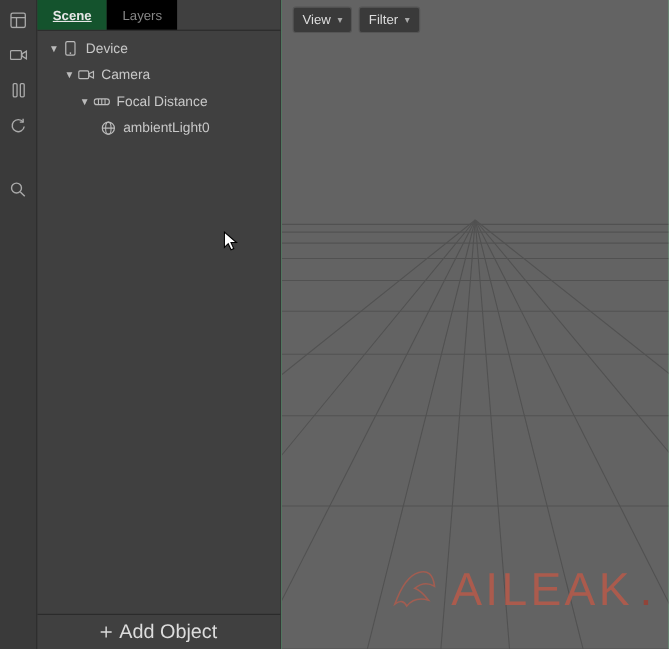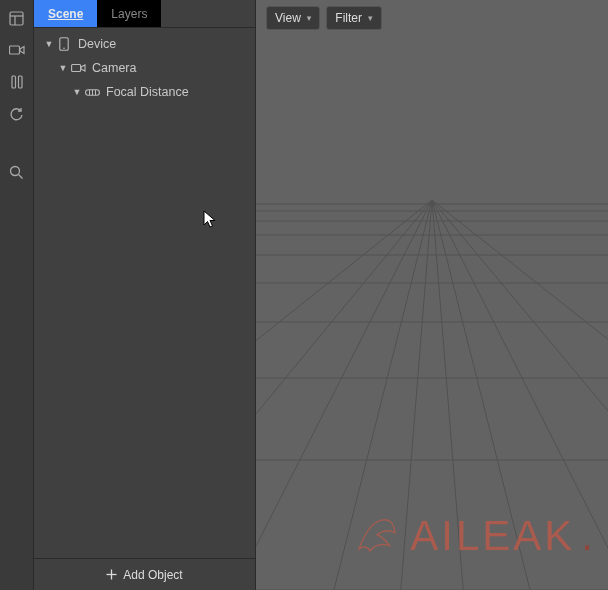--- a/index.html
+++ b/index.html
@@ -29,21 +29,21 @@
     flex-direction: column;
   }
   .tabs { display: flex; height: 28px; border-bottom: 1px solid #2a2a2a; }
   .tab {
     padding: 0 14px;
     font-size: 12px;
     line-height: 28px;
     color: #888;
     cursor: pointer;
   }
-  .tab.active { color: #e8e8e8; font-weight: 600; background:#3b82f6;text-decoration:underline; }
+  .tab.active { color: #e8e8e8; font-weight: 600; background:#14532d;text-decoration:underline; }
   .tab.inactive { background:#000000; }
 
   .tree { flex: 1; overflow: auto; padding: 4px 0; font-size: 12.5px; }
   .tree-row {
     display: flex;
     align-items: center;
     height: 24px;
     padding-right: 6px;
     cursor: pointer;
     white-space: nowrap;
@@ -55,21 +55,21 @@
   .indent-3 { padding-left: 38px; }
   .indent-4 { padding-left: 56px; }
 
   .footer {
     height: 32px;
     border-top: 1px solid #2a2a2a;
     display: flex;
     align-items: center;
     justify-content: center;
     gap: 6px;
-    font-size: 12px;
+    font-size: 18px;
     color: #ddd;
     cursor: pointer;
   }
 
   
   .viewport { flex: 1; position: relative; background: #86efac; overflow:hidden; }
   .view-toolbar { position: absolute; top: 6px; left: 10px; display:flex; gap:6px; z-index:3;}
   .dropdown-btn {
     background: #3a3a3a;
     border: 1px solid #555;
@@ -186,20 +186,30 @@
           <svg width="15" height="9" viewBox="0 0 15 9">
               <rect x="0.6" y="1.8" width="13.8" height="5.4" rx="2.5" fill="none" stroke="#bbb" stroke-width="1.1"></rect>
               <line x1="4.5" y1="2" x2="4.5" y2="7" stroke="#bbb" stroke-width="1"></line>
               <line x1="7.5" y1="2" x2="7.5" y2="7" stroke="#bbb" stroke-width="1"></line>
               <line x1="10.5" y1="2" x2="10.5" y2="7" stroke="#bbb" stroke-width="1"></line>
             </svg>
         </span>
         <span>Focal Distance</span>
       </div>
 
+      <div class="tree-row indent-4">
+        <span class="node-icon">
+          <svg width="13" height="13" viewBox="0 0 13 13">
+              <circle cx="6.5" cy="6.5" r="5.5" fill="none" stroke="#bbb" stroke-width="1.1"></circle>
+              <ellipse cx="6.5" cy="6.5" rx="2.5" ry="5.5" fill="none" stroke="#bbb" stroke-width="1"></ellipse>
+              <line x1="1" y1="6.5" x2="12" y2="6.5" stroke="#bbb" stroke-width="1"></line>
+            </svg>
+        </span>
+        <span>ambientLight0</span>
+      </div>
 
 
 
     </div>
 
     <div class="footer">
       <span>
         <svg width="11" height="11" viewBox="0 0 11 11">
             <line x1="5.5" y1="0.5" x2="5.5" y2="10.5" stroke="#ddd" stroke-width="1.3"></line>
             <line x1="0.5" y1="5.5" x2="10.5" y2="5.5" stroke="#ddd" stroke-width="1.3"></line>

